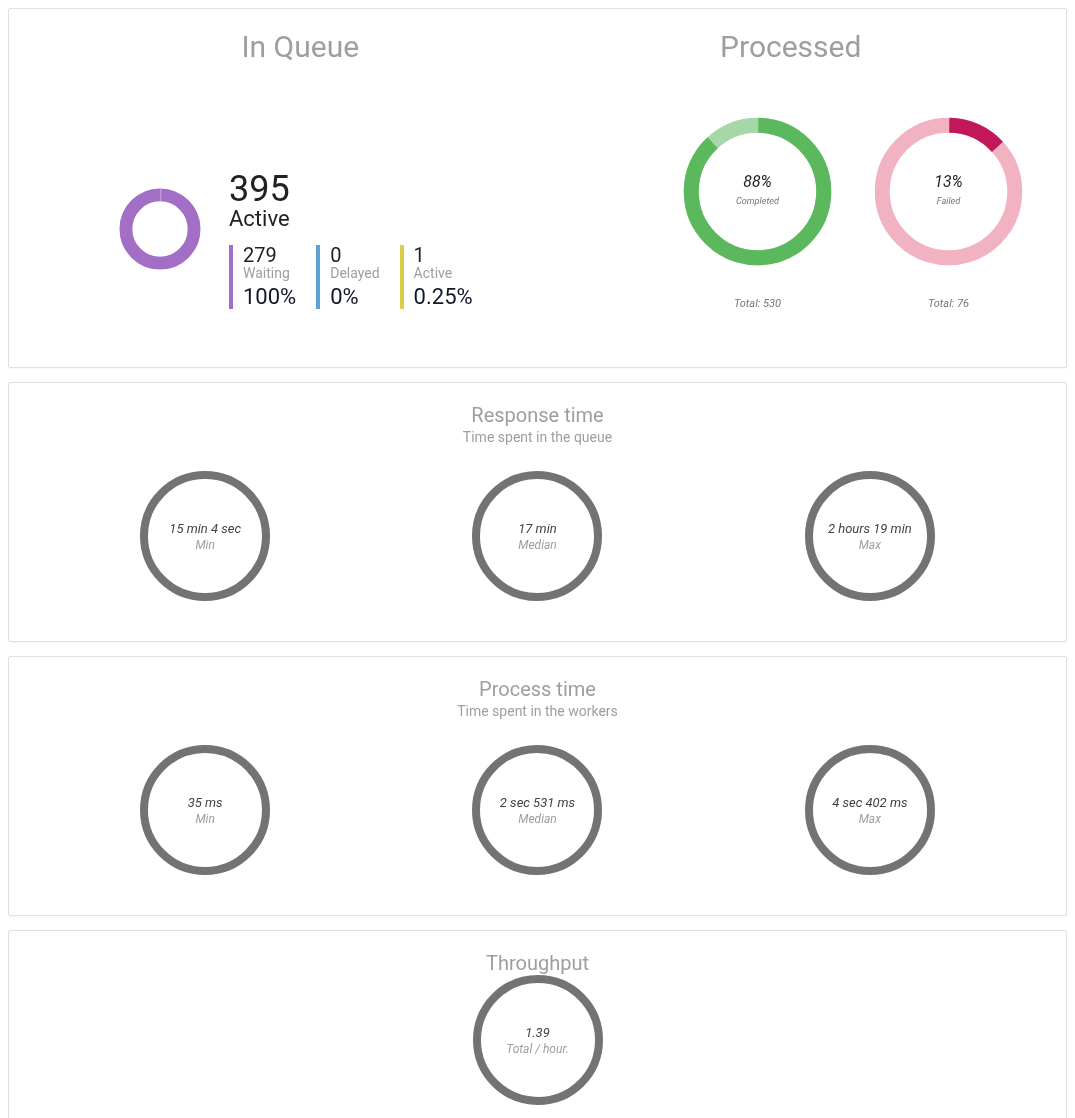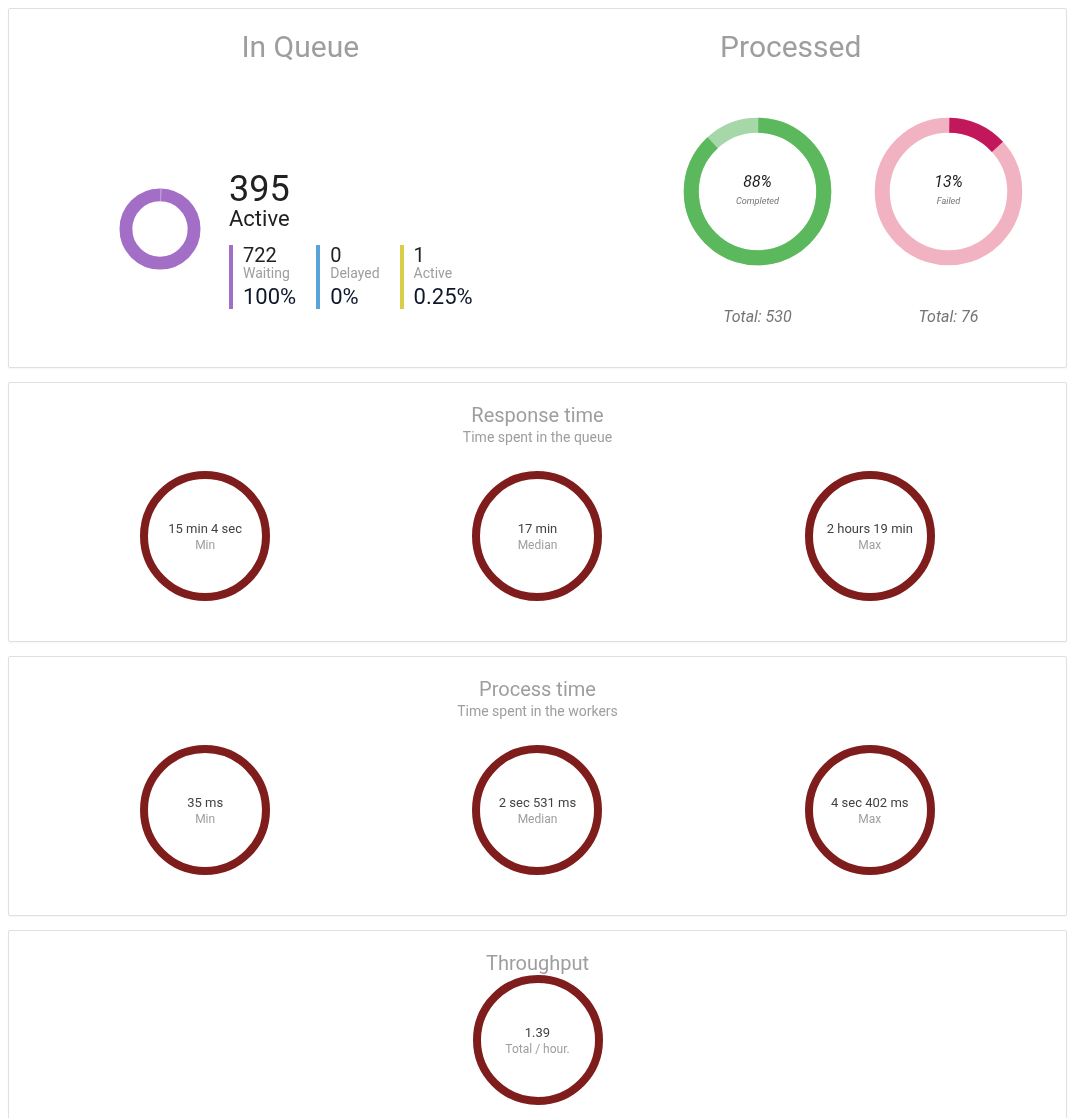--- a/index.html
+++ b/index.html
@@ -53,28 +53,28 @@
   .bd-pct   { font-size: 22px; color: #0f172a; margin-top: 2px; }
   .processed-content {
     display: flex;
     justify-content: flex-end;
     gap: 16px;
     margin-top: 10px;
     font-style: italic;
   }
   .donut-wrap { text-align: center; }
   .donut-big { width: 175px; height: 175px; display: block; }
-  .donut-total { font-size: 16px; color: #757575; margin-top: 28px; }
+  .donut-total { font-size: 11px; color: #757575; margin-top: 18px; }
 
   .metric-card { padding: 20px 30px 40px 30px; }
   .metric-title { font-size: 20px; font-weight: 400; color: #9e9e9e; text-align: center; }
   .metric-sub { font-size: 14px; color: #9e9e9e; text-align: center; margin-top: 2px; margin-bottom: 26px; }
   .rings-row { display: flex; justify-content: space-around; }
   .ring-wrap { text-align: center; }
-  .ring { width: 130px; height: 130px; border-radius: 50%; border: 8px solid #7f1d1d; display: flex; flex-direction: column; justify-content: center; align-items: center; }
+  .ring { width: 130px; height: 130px; border-radius: 50%; border: 8px solid #737373; display: flex; flex-direction: column; justify-content: center; align-items: center; font-style: italic; }
   .ring-val { font-size: 13px; color: #424242; }
   .ring-label { font-size: 12px; color: #9e9e9e; margin-top: 2px; }
   .throughput-row { display: flex; justify-content: center; }
 </style>
 </head>
 <body>
 
 <div class="card top-card">
 
   <div class="top-half">
@@ -82,21 +82,21 @@
     <div class="queue-content">
       <svg class="donut-small" viewBox="0 0 42 42">
         <circle cx="21" cy="21" r="15.9" fill="none" stroke="#a36ec6" stroke-width="6"></circle>
         <circle cx="21" cy="21" r="15.9" fill="none" stroke="#d6b3e6" stroke-width="6" stroke-dasharray="0.4 99.6" stroke-dashoffset="25"></circle>
       </svg>
       <div class="queue-stats">
         <div class="queue-total-num">395</div>
         <div class="queue-total-label">Active</div>
         <div class="queue-breakdown">
           <div class="bd-item bd-waiting">
-            <div class="bd-count">722</div>
+            <div class="bd-count">279</div>
             <div class="bd-label">Waiting</div>
             <div class="bd-pct">100%</div>
           </div>
           <div class="bd-item bd-delayed">
             <div class="bd-count">0</div>
             <div class="bd-label">Delayed</div>
             <div class="bd-pct">0%</div>
           </div>
           <div class="bd-item bd-active">
             <div class="bd-count">1</div>

